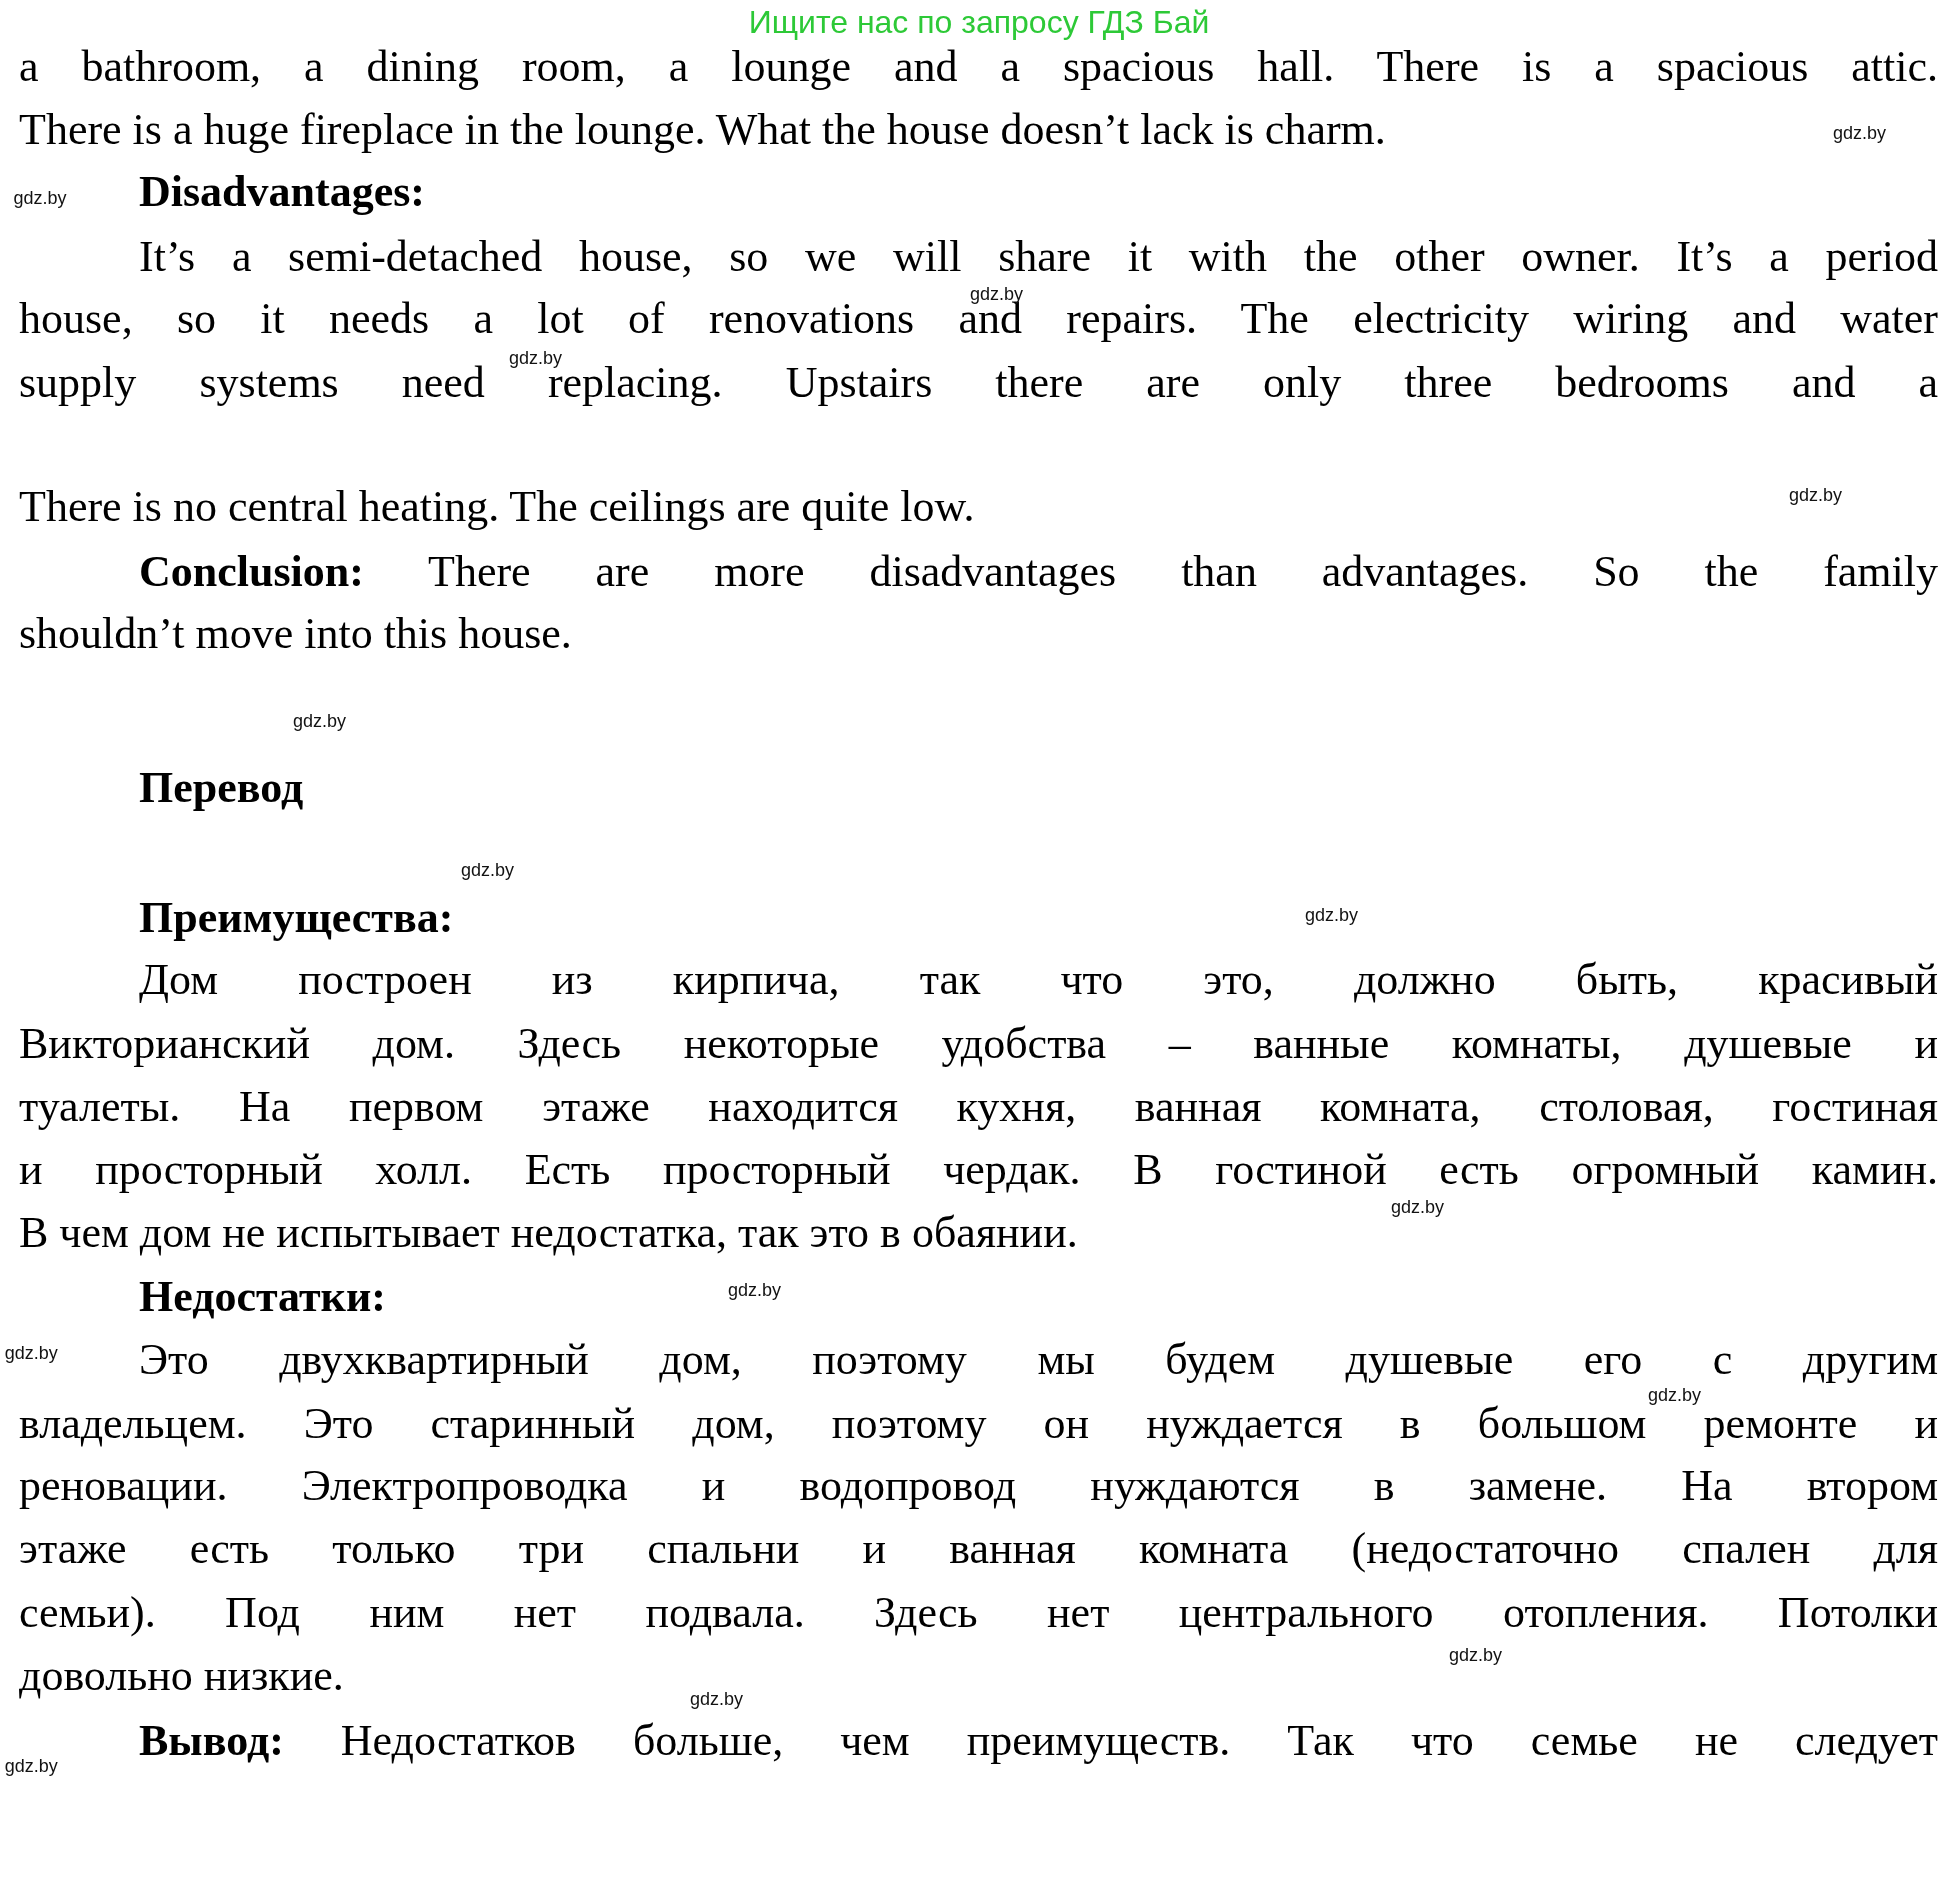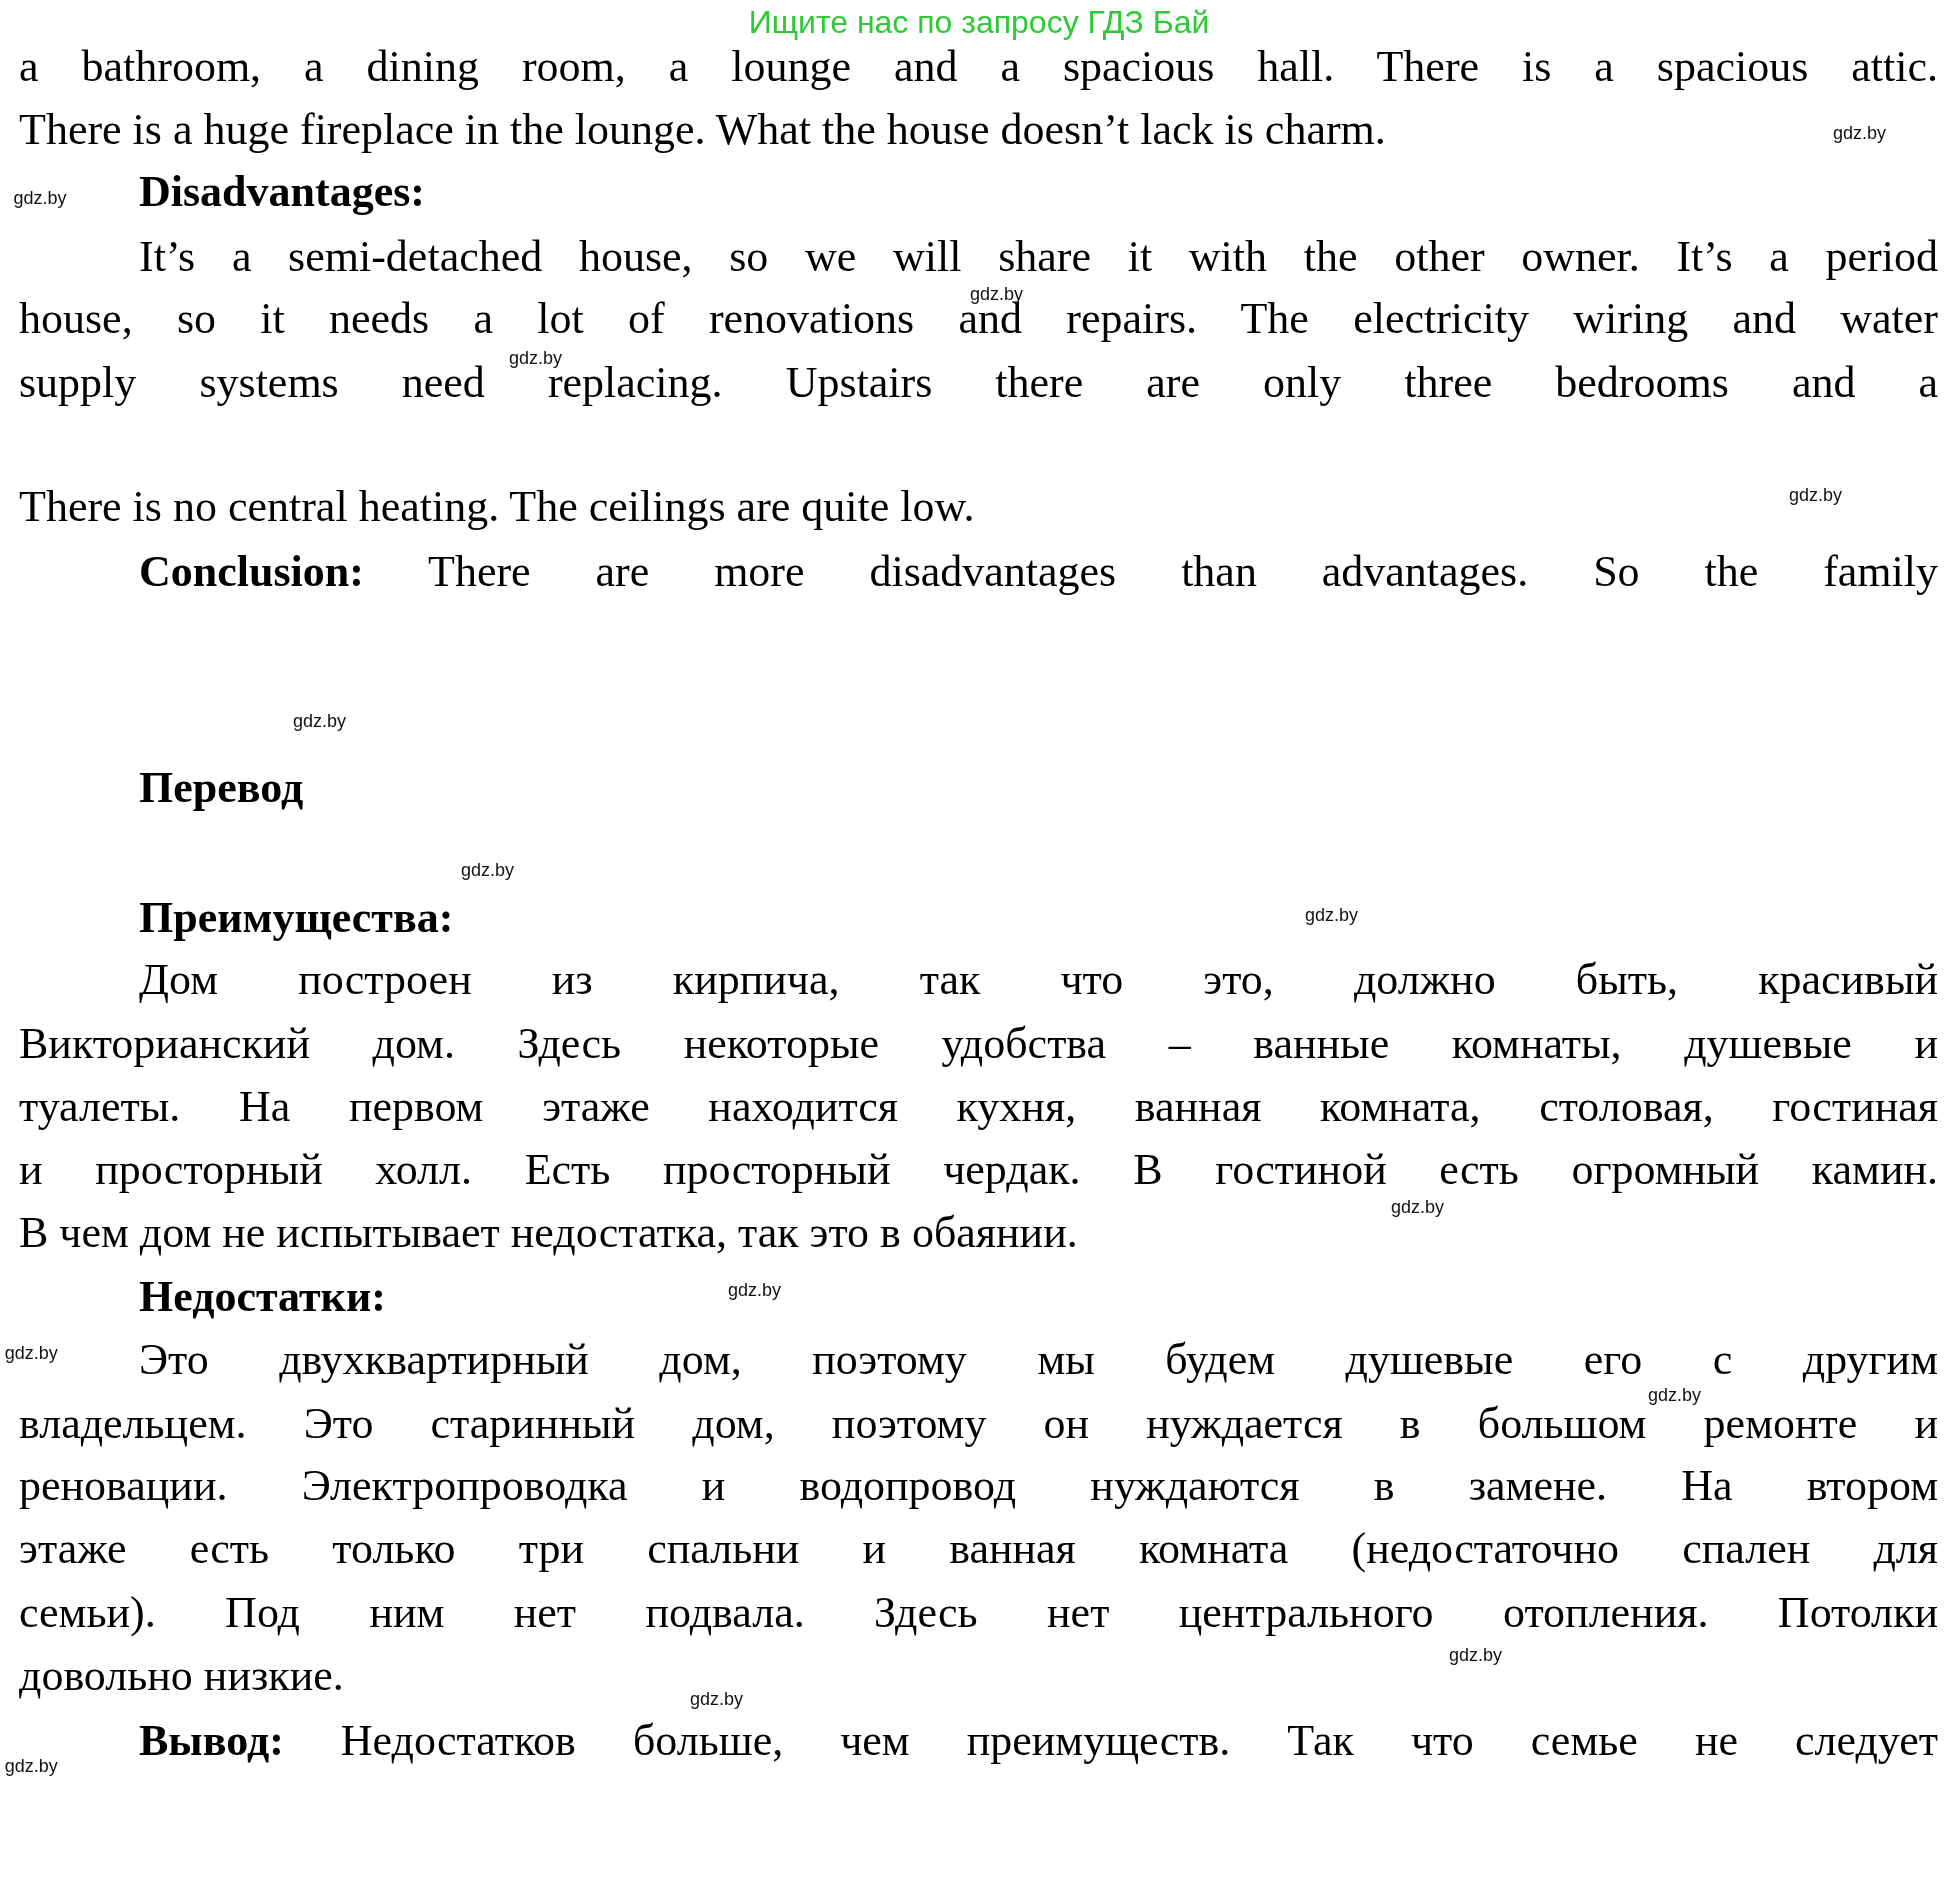--- a/index.html
+++ b/index.html
@@ -25,20 +25,21 @@
   <div class="banner" style="color:#2dc937">Ищите нас по запросу ГДЗ Бай</div>
 
   <div class="bline j" style="top:38px">a bathroom, a dining room, a lounge and a spacious hall. There is a spacious attic.</div>
   <div class="bline" style="top:101px">There is a huge fireplace in the lounge. What the house doesn’t lack is charm.</div>
   <div class="bline ind" style="top:163px"><span class="b">Disadvantages:</span></div>
   <div class="bline j ind" style="top:228px">It’s a semi-detached house, so we will share it with the other owner. It’s a period</div>
   <div class="bline j" style="top:290px">house, so it needs a lot of renovations and repairs. The electricity wiring and water</div>
   <div class="bline j" style="top:354px">supply systems need replacing. Upstairs there are only three bedrooms and a</div>
   <div class="bline" style="top:478px">There is no central heating. The ceilings are quite low.</div>
   <div class="bline j ind" style="top:543px"><span class="b">Conclusion:</span><span> There are more disadvantages than advantages. So the family</span></div>
+  <div class="bline" style="top:605px">shouldn’t move into this house.</div>
 
   <div class="bline ind" style="top:759px"><span class="b">Перевод</span></div>
   <div class="bline ind" style="top:889px"><span class="b">Преимущества:</span></div>
 
   <div class="bline j ind" style="top:951px">Дом построен из кирпича, так что это, должно быть, красивый</div>
   <div class="bline j" style="top:1015px">Викторианский дом. Здесь некоторые удобства – ванные комнаты, душевые и</div>
   <div class="bline j" style="top:1078px">туалеты. На первом этаже находится кухня, ванная комната, столовая, гостиная</div>
   <div class="bline j" style="top:1141px">и просторный холл. Есть просторный чердак. В гостиной есть огромный камин.</div>
   <div class="bline" style="top:1204px">В чем дом не испытывает недостатка, так это в обаянии.</div>
   <div class="bline ind" style="top:1268px"><span class="b">Недостатки:</span></div>

